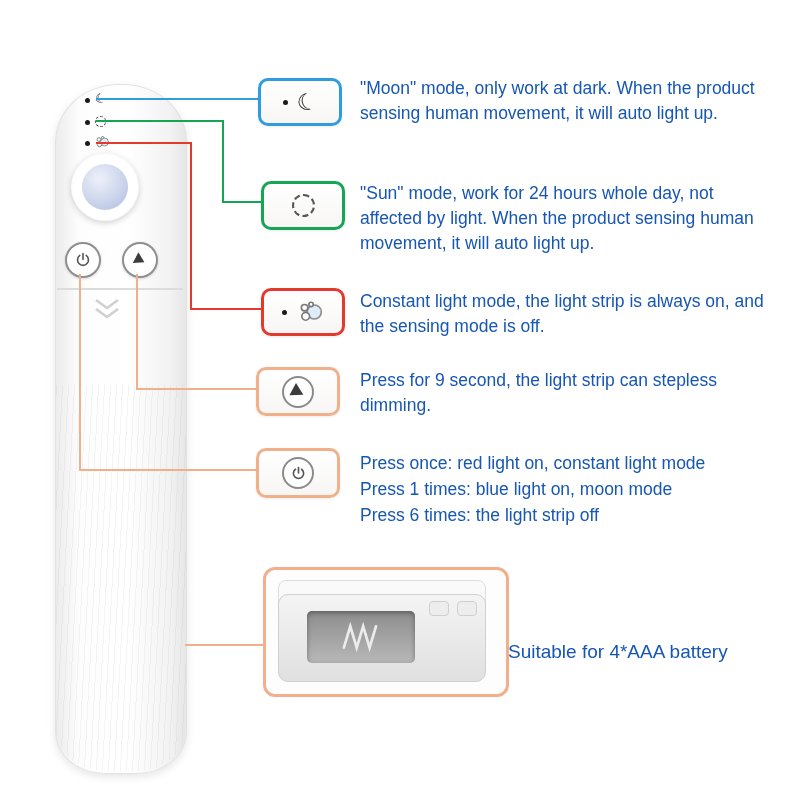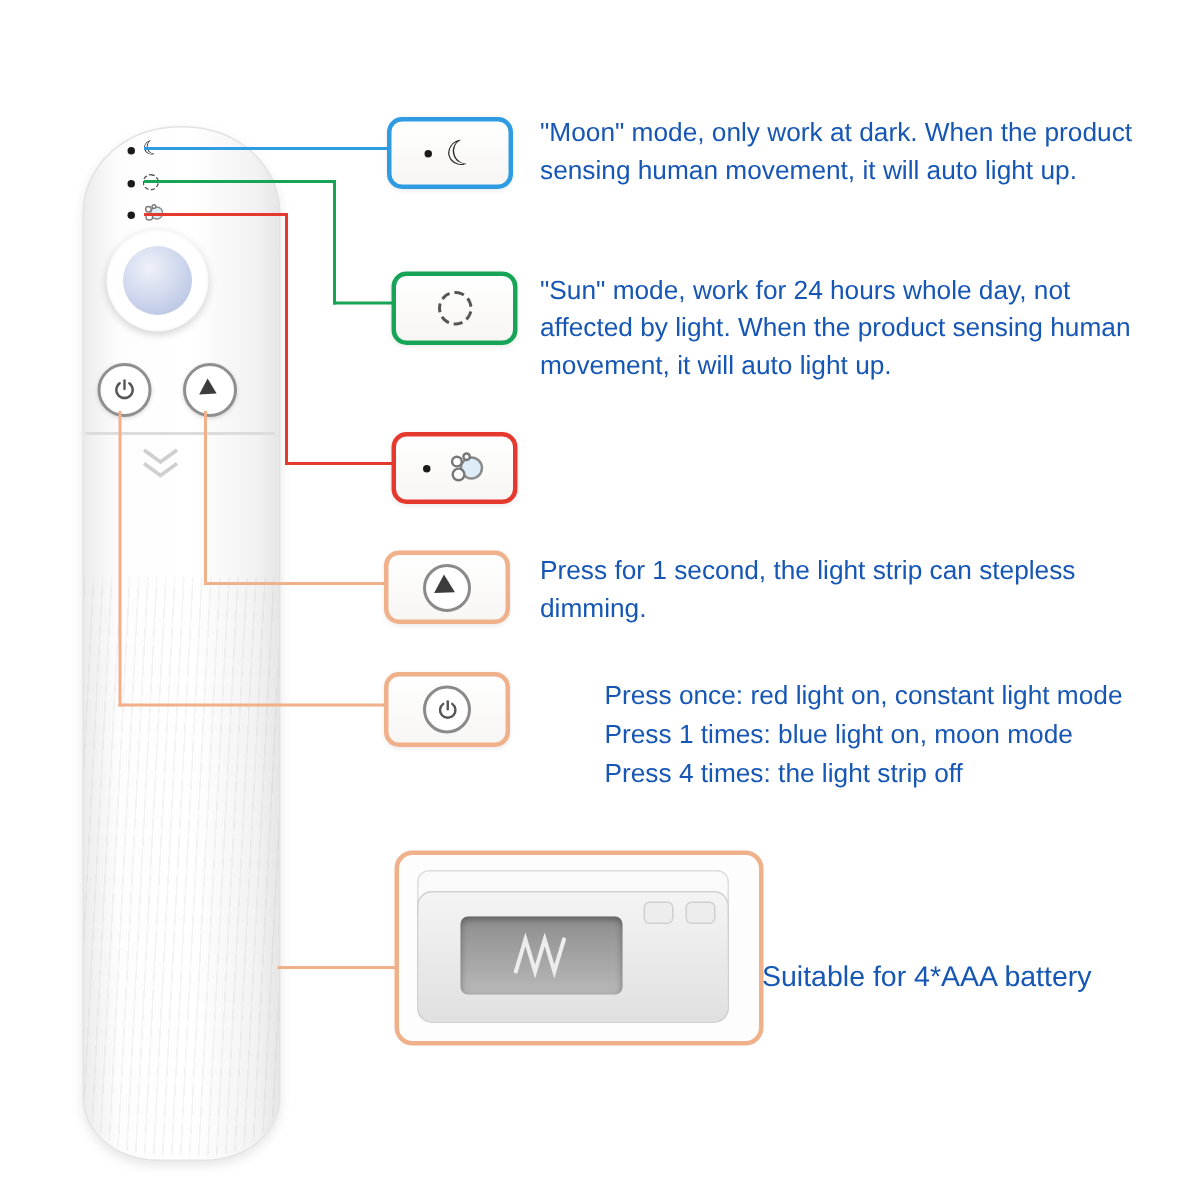--- a/index.html
+++ b/index.html
@@ -43,21 +43,21 @@
     background:#fdfdfd;overflow:hidden;}
   .bat-top{left:12px;top:10px;width:206px;height:28px;background:#fafafa;border:1px solid #ddd;border-radius:8px 8px 0 0;}
   .bat-base{left:12px;top:24px;width:206px;height:86px;background:linear-gradient(#f4f4f4,#e0e0e0);
     border:1px solid #d0d0d0;border-radius:10px;}
   .bat-open{left:28px;top:16px;width:108px;height:52px;background:linear-gradient(#8d8d8d,#b8b8b8);
     border-radius:5px;box-shadow:inset 0 2px 5px rgba(0,0,0,.35);display:flex;align-items:center;justify-content:center;}
   .bat-post{width:18px;height:13px;background:#ededed;border:1px solid #cfcfcf;border-radius:4px;}
 
   
   .blue-text{color:#1656b4;font-size:17.5px;line-height:25px;width:405px;}
-  .power-lines div{color:#1656b4;font-size:17.5px;line-height:26px;margin-left:43px;}
+  .power-lines div{color:#1656b4;font-size:17.5px;line-height:26px;}
   .battery-note{color:#1656b4;font-size:19px;}
 </style>
 </head>
 <body>
 
 <div class="canvas">
 
   <div class="abs device-body">
     <div class="abs device-texture"></div>
     <div class="abs seam"></div>
@@ -158,24 +158,25 @@
       </div>
       <div class="abs bat-post" style="left:150px;top:6px;"></div>
       <div class="abs bat-post" style="left:178px;top:6px;"></div>
     </div>
   </div>
 
   <div class="abs blue-text" style="left:360px;top:76px;">"Moon" mode, only work at dark. When the product sensing human movement, it will auto light up.</div>
 
   <div class="abs blue-text" style="left:360px;top:181px;">"Sun" mode, work for 24 hours whole day, not affected by light. When the product sensing human movement, it will auto light up.</div>
 
+  <div class="abs blue-text" style="left:360px;top:289px;">Constant light mode, the light strip is always on, and the sensing mode is off.</div>
 
-  <div class="abs blue-text" style="left:360px;top:368px;">Press for 1 second, the light strip can stepless dimming.</div>
+  <div class="abs blue-text" style="left:360px;top:368px;">Press for 9 second, the light strip can stepless dimming.</div>
 
   <div class="abs power-lines" style="left:360px;top:450px;">
     <div>Press once: red light on, constant light mode</div>
     <div>Press 1 times: blue light on, moon mode</div>
-    <div>Press 4 times: the light strip off</div>
+    <div>Press 6 times: the light strip off</div>
   </div>
 
   <div class="abs battery-note" style="left:508px;top:641px;">Suitable for 4*AAA battery</div>
 
 </div>
 
 </body></html>

